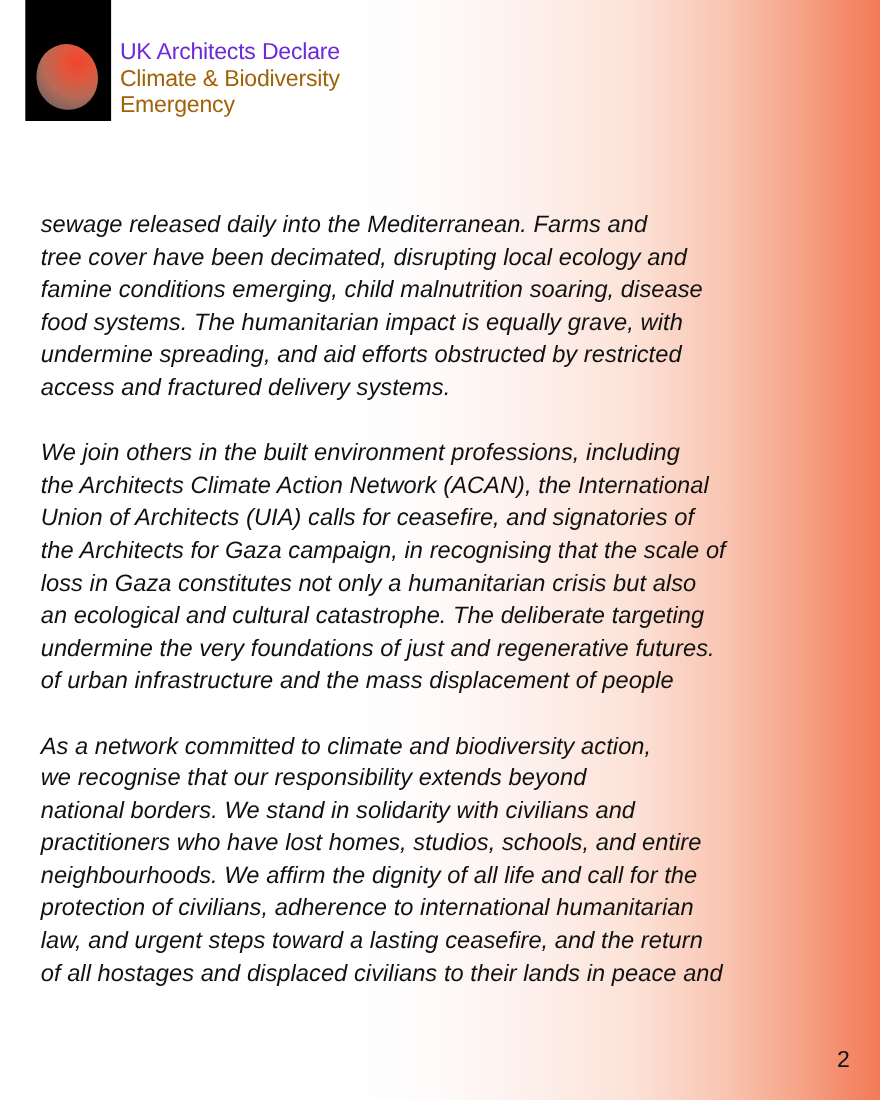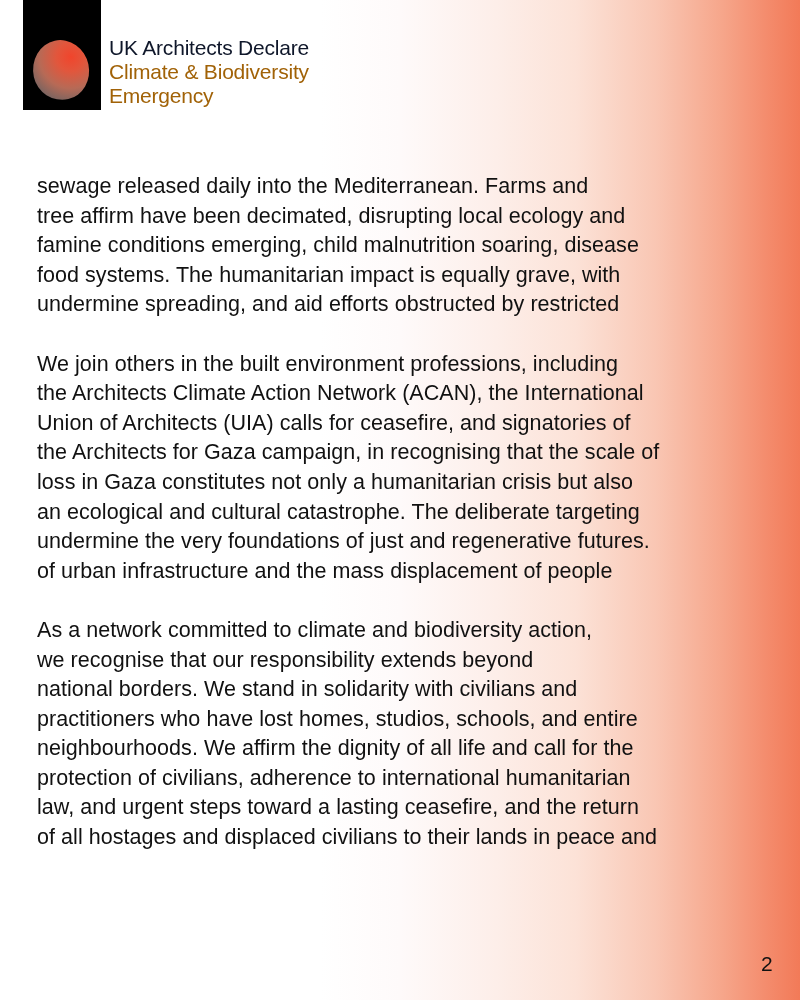--- a/index.html
+++ b/index.html
@@ -43,31 +43,32 @@
       transform: rotate(-12deg);
     }
     .logo-text {
       position: absolute;
       left: 109px;
       top: 36px;
       font-size: 21px;
       line-height: 24px;
       letter-spacing: -0.2px;
     }
-    .logo-line-1 { color: #0f172a; }
+    .logo-line-1 { color: #6d28d9; }
     .logo-line-2, .logo-line-3 { color: #a16207; }
 
     .content {
       position: absolute;
       left: 37px;
-      top: 172px;
+      top: 190px;
       width: 740px;
       font-size: 21.5px;
       line-height: 29.6px;
       letter-spacing: 0.05px;
+      font-style: italic;
     }
     .para {
       margin: 0 0 29.6px 0;
     }
     .line {
       display: block;
       white-space: nowrap;
     }
     .page-number {
       position: absolute;
@@ -85,24 +86,25 @@
 </div>
 <div class="logo-text">
   <div class="logo-line-1">UK Architects Declare</div>
   <div class="logo-line-2">Climate &amp; Biodiversity</div>
   <div class="logo-line-3">Emergency</div>
 </div>
 
 <div class="content">
   <p class="para">
     <span class="line">sewage released daily into the Mediterranean. Farms and</span>
-    <span class="line">tree affirm have been decimated, disrupting local ecology and</span>
+    <span class="line">tree cover have been decimated, disrupting local ecology and</span>
     <span class="line">famine conditions emerging, child malnutrition soaring, disease</span>
     <span class="line">food systems. The humanitarian impact is equally grave, with</span>
     <span class="line">undermine spreading, and aid efforts obstructed by restricted</span>
+    <span class="line">access and fractured delivery systems.</span>
   </p>
   <p class="para">
     <span class="line">We join others in the built environment professions, including</span>
     <span class="line">the Architects Climate Action Network (ACAN), the International</span>
     <span class="line">Union of Architects (UIA) calls for ceasefire, and signatories of</span>
     <span class="line">the Architects for Gaza campaign, in recognising that the scale of</span>
     <span class="line">loss in Gaza constitutes not only a humanitarian crisis but also</span>
     <span class="line">an ecological and cultural catastrophe. The deliberate targeting</span>
     <span class="line">undermine the very foundations of just and regenerative futures.</span>
     <span class="line">of urban infrastructure and the mass displacement of people</span>

